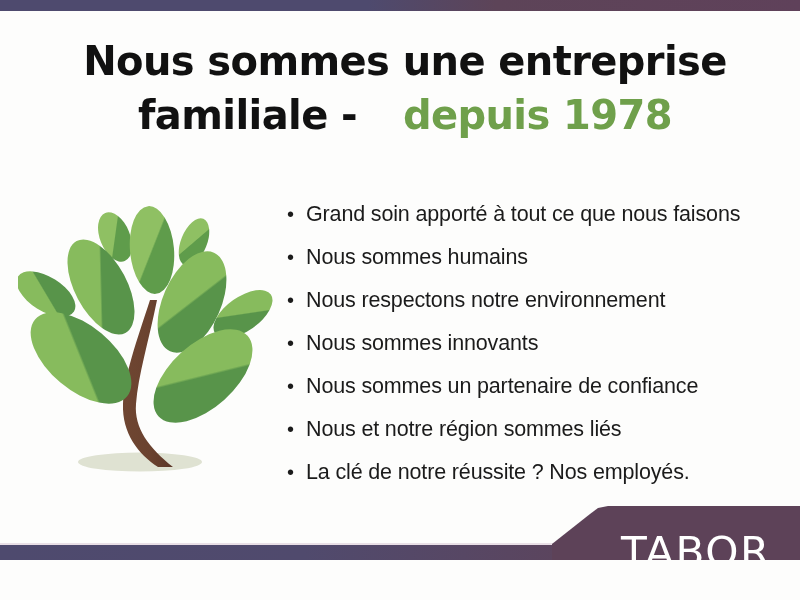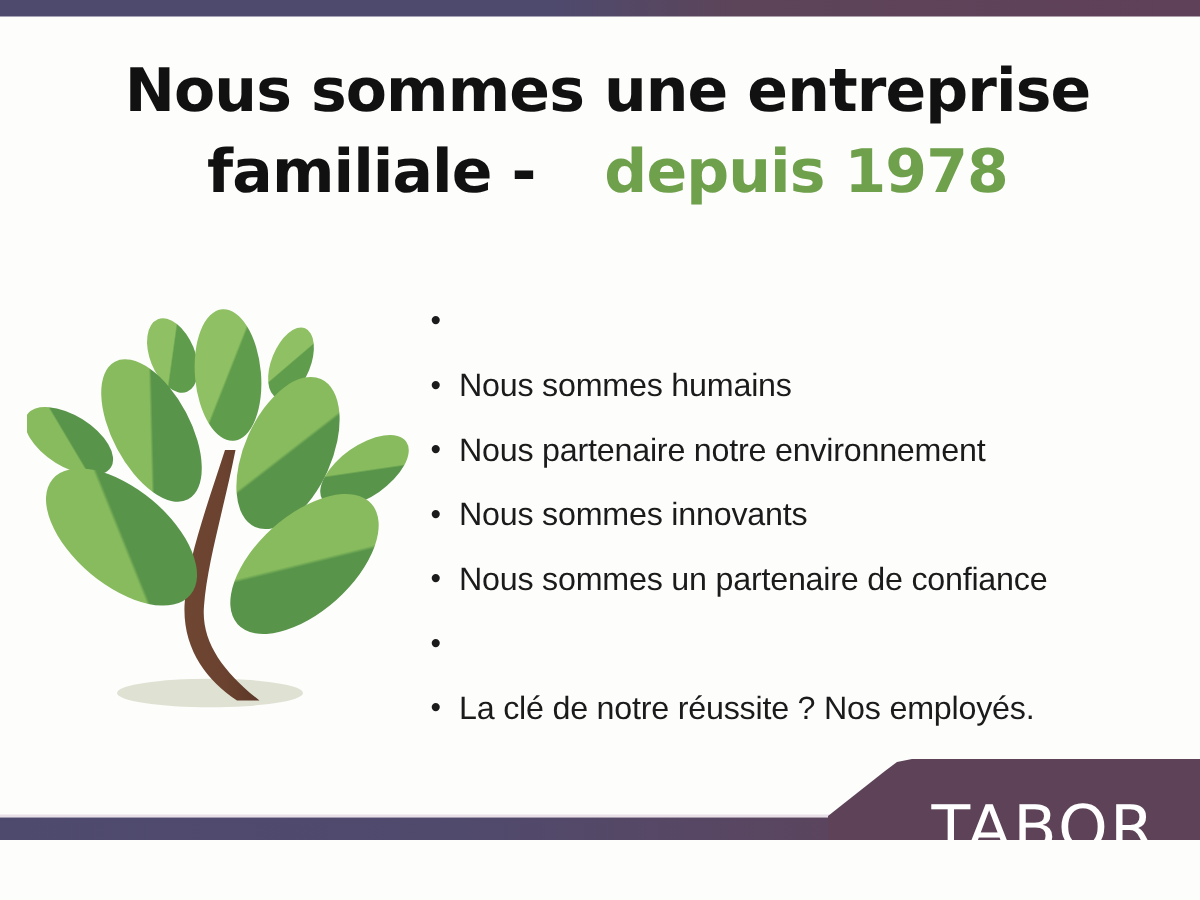--- a/index.html
+++ b/index.html
@@ -202,39 +202,41 @@
         <ellipse cx="225" cy="124" rx="17" ry="34" transform="rotate(55 225 124)" fill="url(#lfB)"></ellipse>
         <ellipse cx="63" cy="168" rx="32" ry="60" transform="rotate(-50 63 168)" fill="url(#lfB)"></ellipse>
         <ellipse cx="185" cy="186" rx="32" ry="60" transform="rotate(48 185 186)" fill="url(#lfB)"></ellipse>
       </g>
     </svg>
   </div>
 
   <div class="bullets">
     <div class="bullet-row">
       <span class="bullet-dot">•</span>
+      <span class="bullet-text">Grand soin apporté à tout ce que nous faisons</span>
     </div>
     <div class="bullet-row">
       <span class="bullet-dot">•</span>
       <span class="bullet-text">Nous sommes humains</span>
     </div>
     <div class="bullet-row">
       <span class="bullet-dot">•</span>
-      <span class="bullet-text">Nous partenaire notre environnement</span>
+      <span class="bullet-text">Nous respectons notre environnement</span>
     </div>
     <div class="bullet-row">
       <span class="bullet-dot">•</span>
       <span class="bullet-text">Nous sommes innovants</span>
     </div>
     <div class="bullet-row">
       <span class="bullet-dot">•</span>
       <span class="bullet-text">Nous sommes un partenaire de confiance</span>
     </div>
     <div class="bullet-row">
       <span class="bullet-dot">•</span>
+      <span class="bullet-text">Nous et notre région sommes liés</span>
     </div>
     <div class="bullet-row">
       <span class="bullet-dot">•</span>
       <span class="bullet-text">La clé de notre réussite ? Nos employés.</span>
     </div>
   </div>
 
   <div class="bottom-bar-hairline"></div>
   <div class="bottom-bar"></div>
   <div class="logo-banner"></div>

